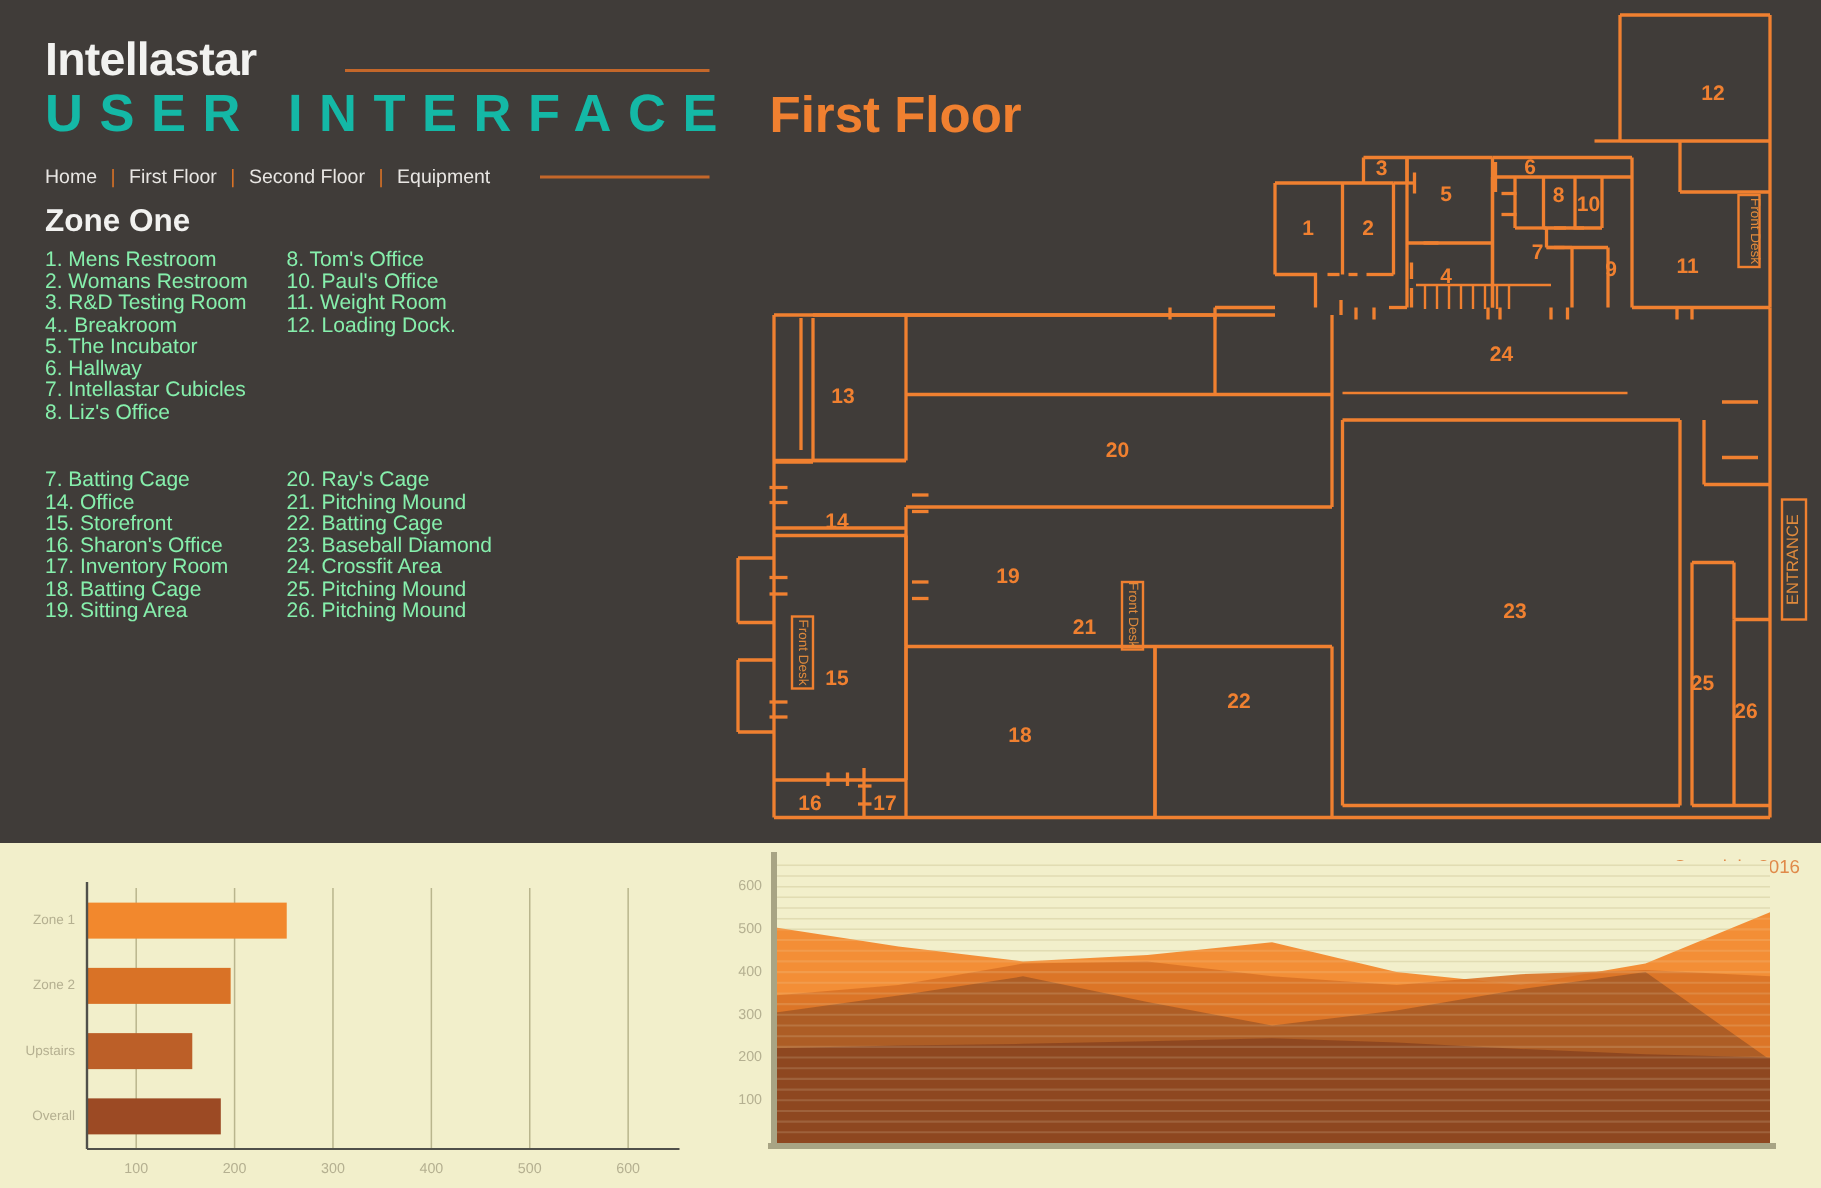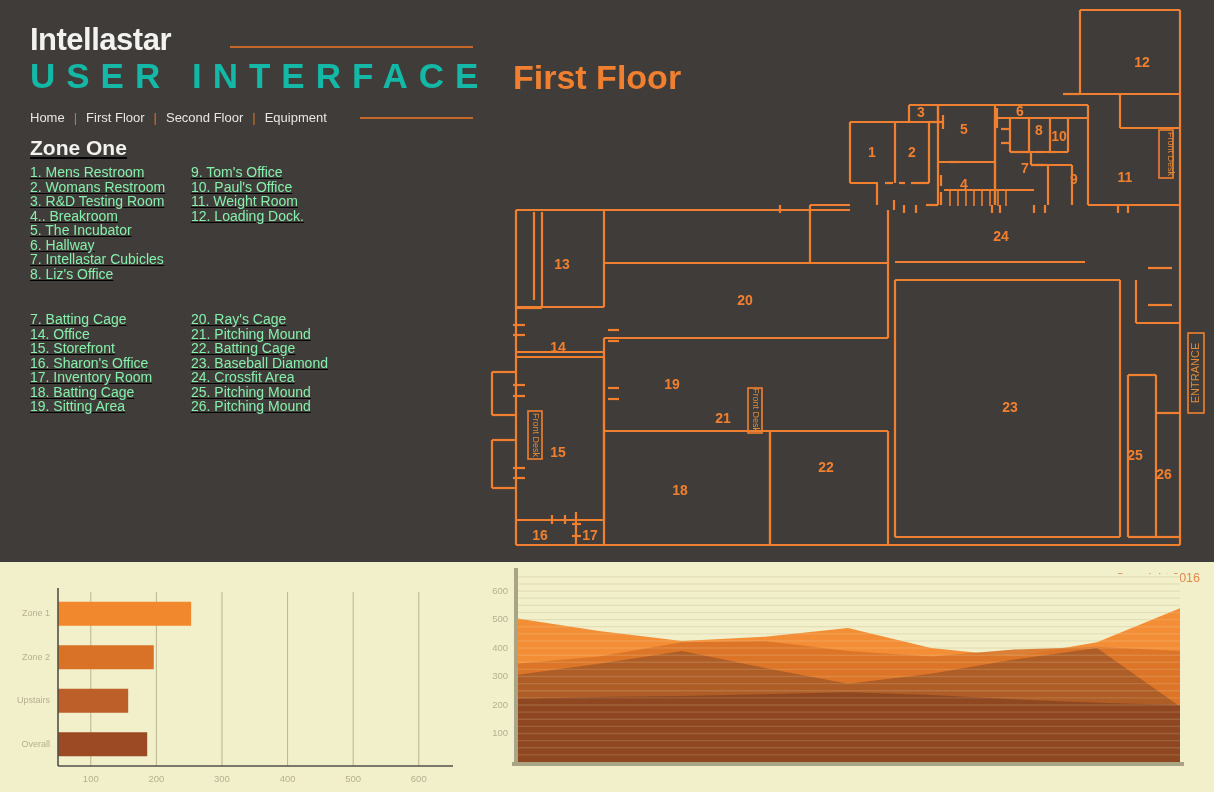--- a/index.html
+++ b/index.html
@@ -19,21 +19,21 @@
   .brand-name{font-size:31px;font-weight:bold;color:#f2f2f0;letter-spacing:-0.5px;line-height:1;}
   .brand-rule{position:absolute;left:200px;top:22px;width:243px;height:2px;background:#c4672a;}
   .brand-sub{position:absolute;left:30px;top:58px;font-size:35px;font-weight:bold;color:#14b8a6;letter-spacing:11px;line-height:1;}
 
   .nav{position:absolute;left:30px;top:110px;display:flex;align-items:flex-end;}
   .nav-item{font-size:13px;color:#e8e6e3;margin:0;}
   .nav-sep{font-size:13px;color:#d97226;margin:0 9px;}
   .nav-rule{position:absolute;left:330px;top:7px;width:113px;height:2px;background:#c4672a;}
 
   
-  .zone-block{position:absolute;text-decoration:underline;}
+  .zone-block{position:absolute;}
   .zone-title{font-size:21px;font-weight:bold;color:#f2f2f0;margin:0 0 7px 0;line-height:1;}
   .zone-cols{display:flex;}
   .zone-col{margin-right:22px;}
   .zone-col:first-child{width:139px;}
   .zone-li{font-size:14px;color:#86efac;line-height:14.5px;white-space:nowrap;}
 
   #zone-one{left:30px;top:137px;}
   #zone-two{left:30px;top:312px;}
 
   
@@ -80,21 +80,21 @@
           <div class="zone-li">1. Mens Restroom</div>
           <div class="zone-li">2. Womans Restroom</div>
           <div class="zone-li">3. R&amp;D Testing Room</div>
           <div class="zone-li">4.. Breakroom</div>
           <div class="zone-li">5. The Incubator</div>
           <div class="zone-li">6. Hallway</div>
           <div class="zone-li">7. Intellastar Cubicles</div>
           <div class="zone-li">8. Liz's Office</div>
         </div>
         <div class="zone-col">
-          <div class="zone-li">9. Tom's Office</div>
+          <div class="zone-li">8. Tom's Office</div>
           <div class="zone-li">10. Paul's Office</div>
           <div class="zone-li">11. Weight Room</div>
           <div class="zone-li">12. Loading Dock.</div>
         </div>
       </div>
     </div>
 
     <div class="zone-block" id="zone-two">
       <div class="zone-cols">
         <div class="zone-col">

